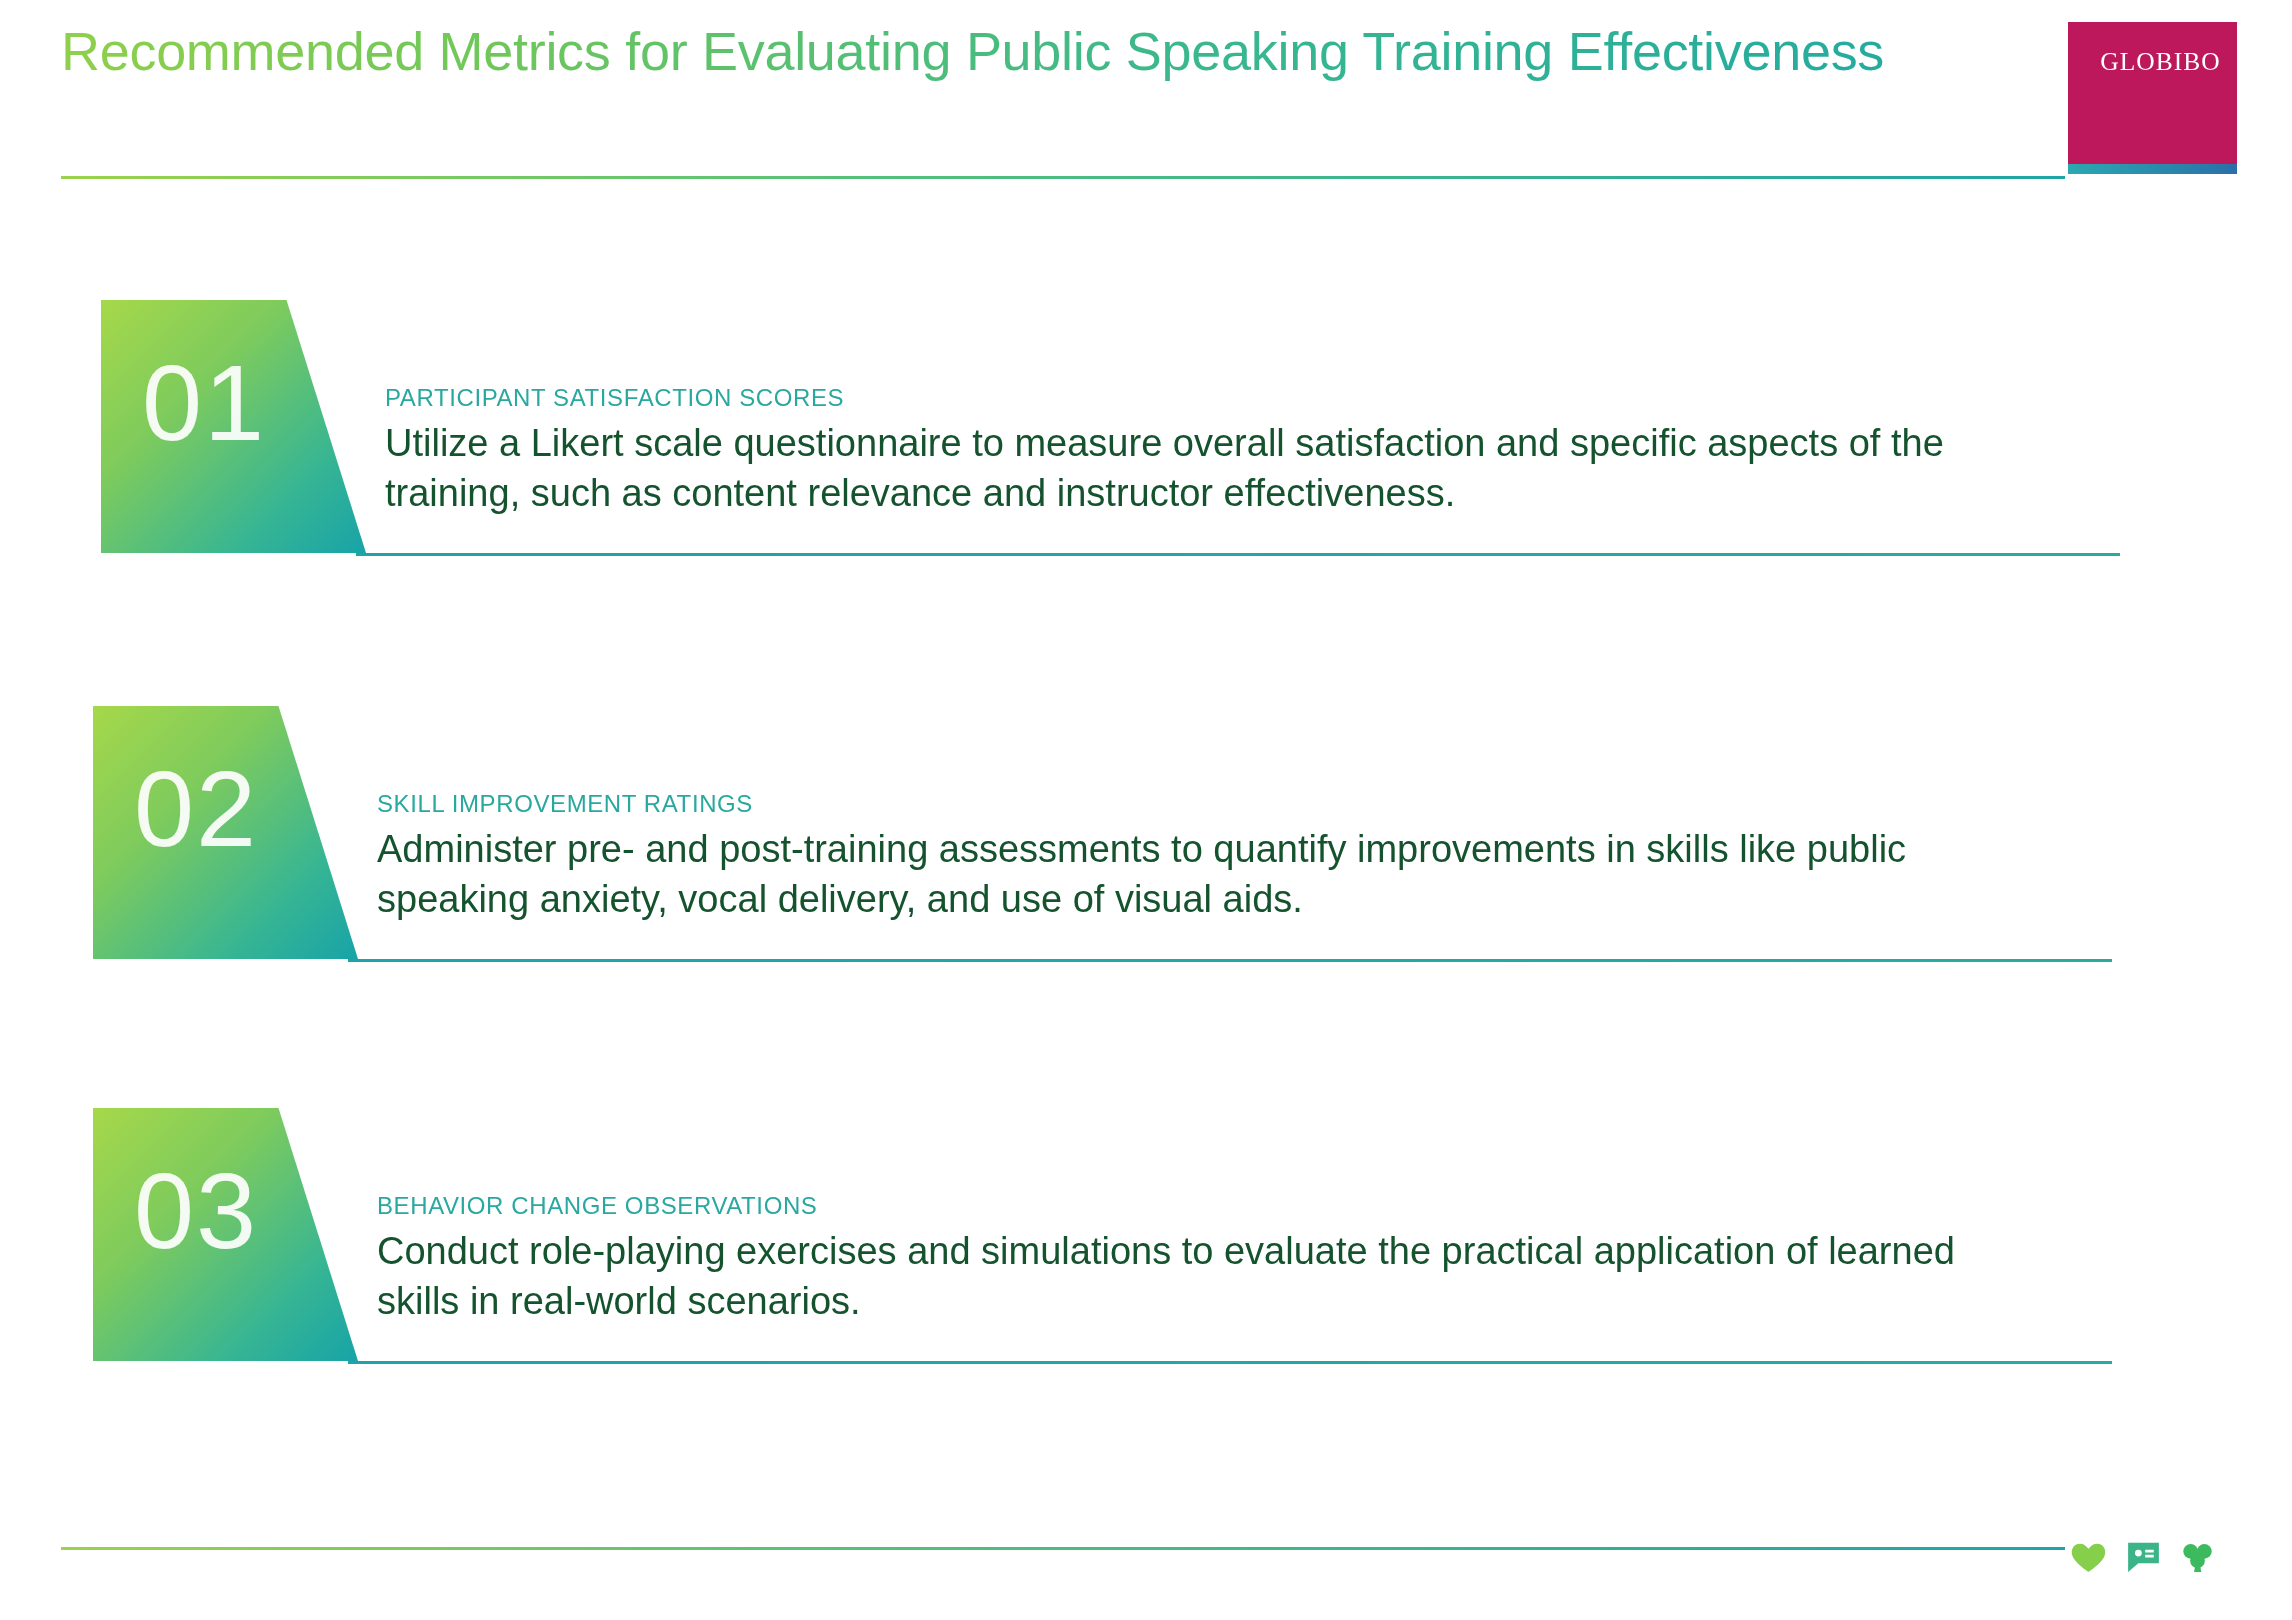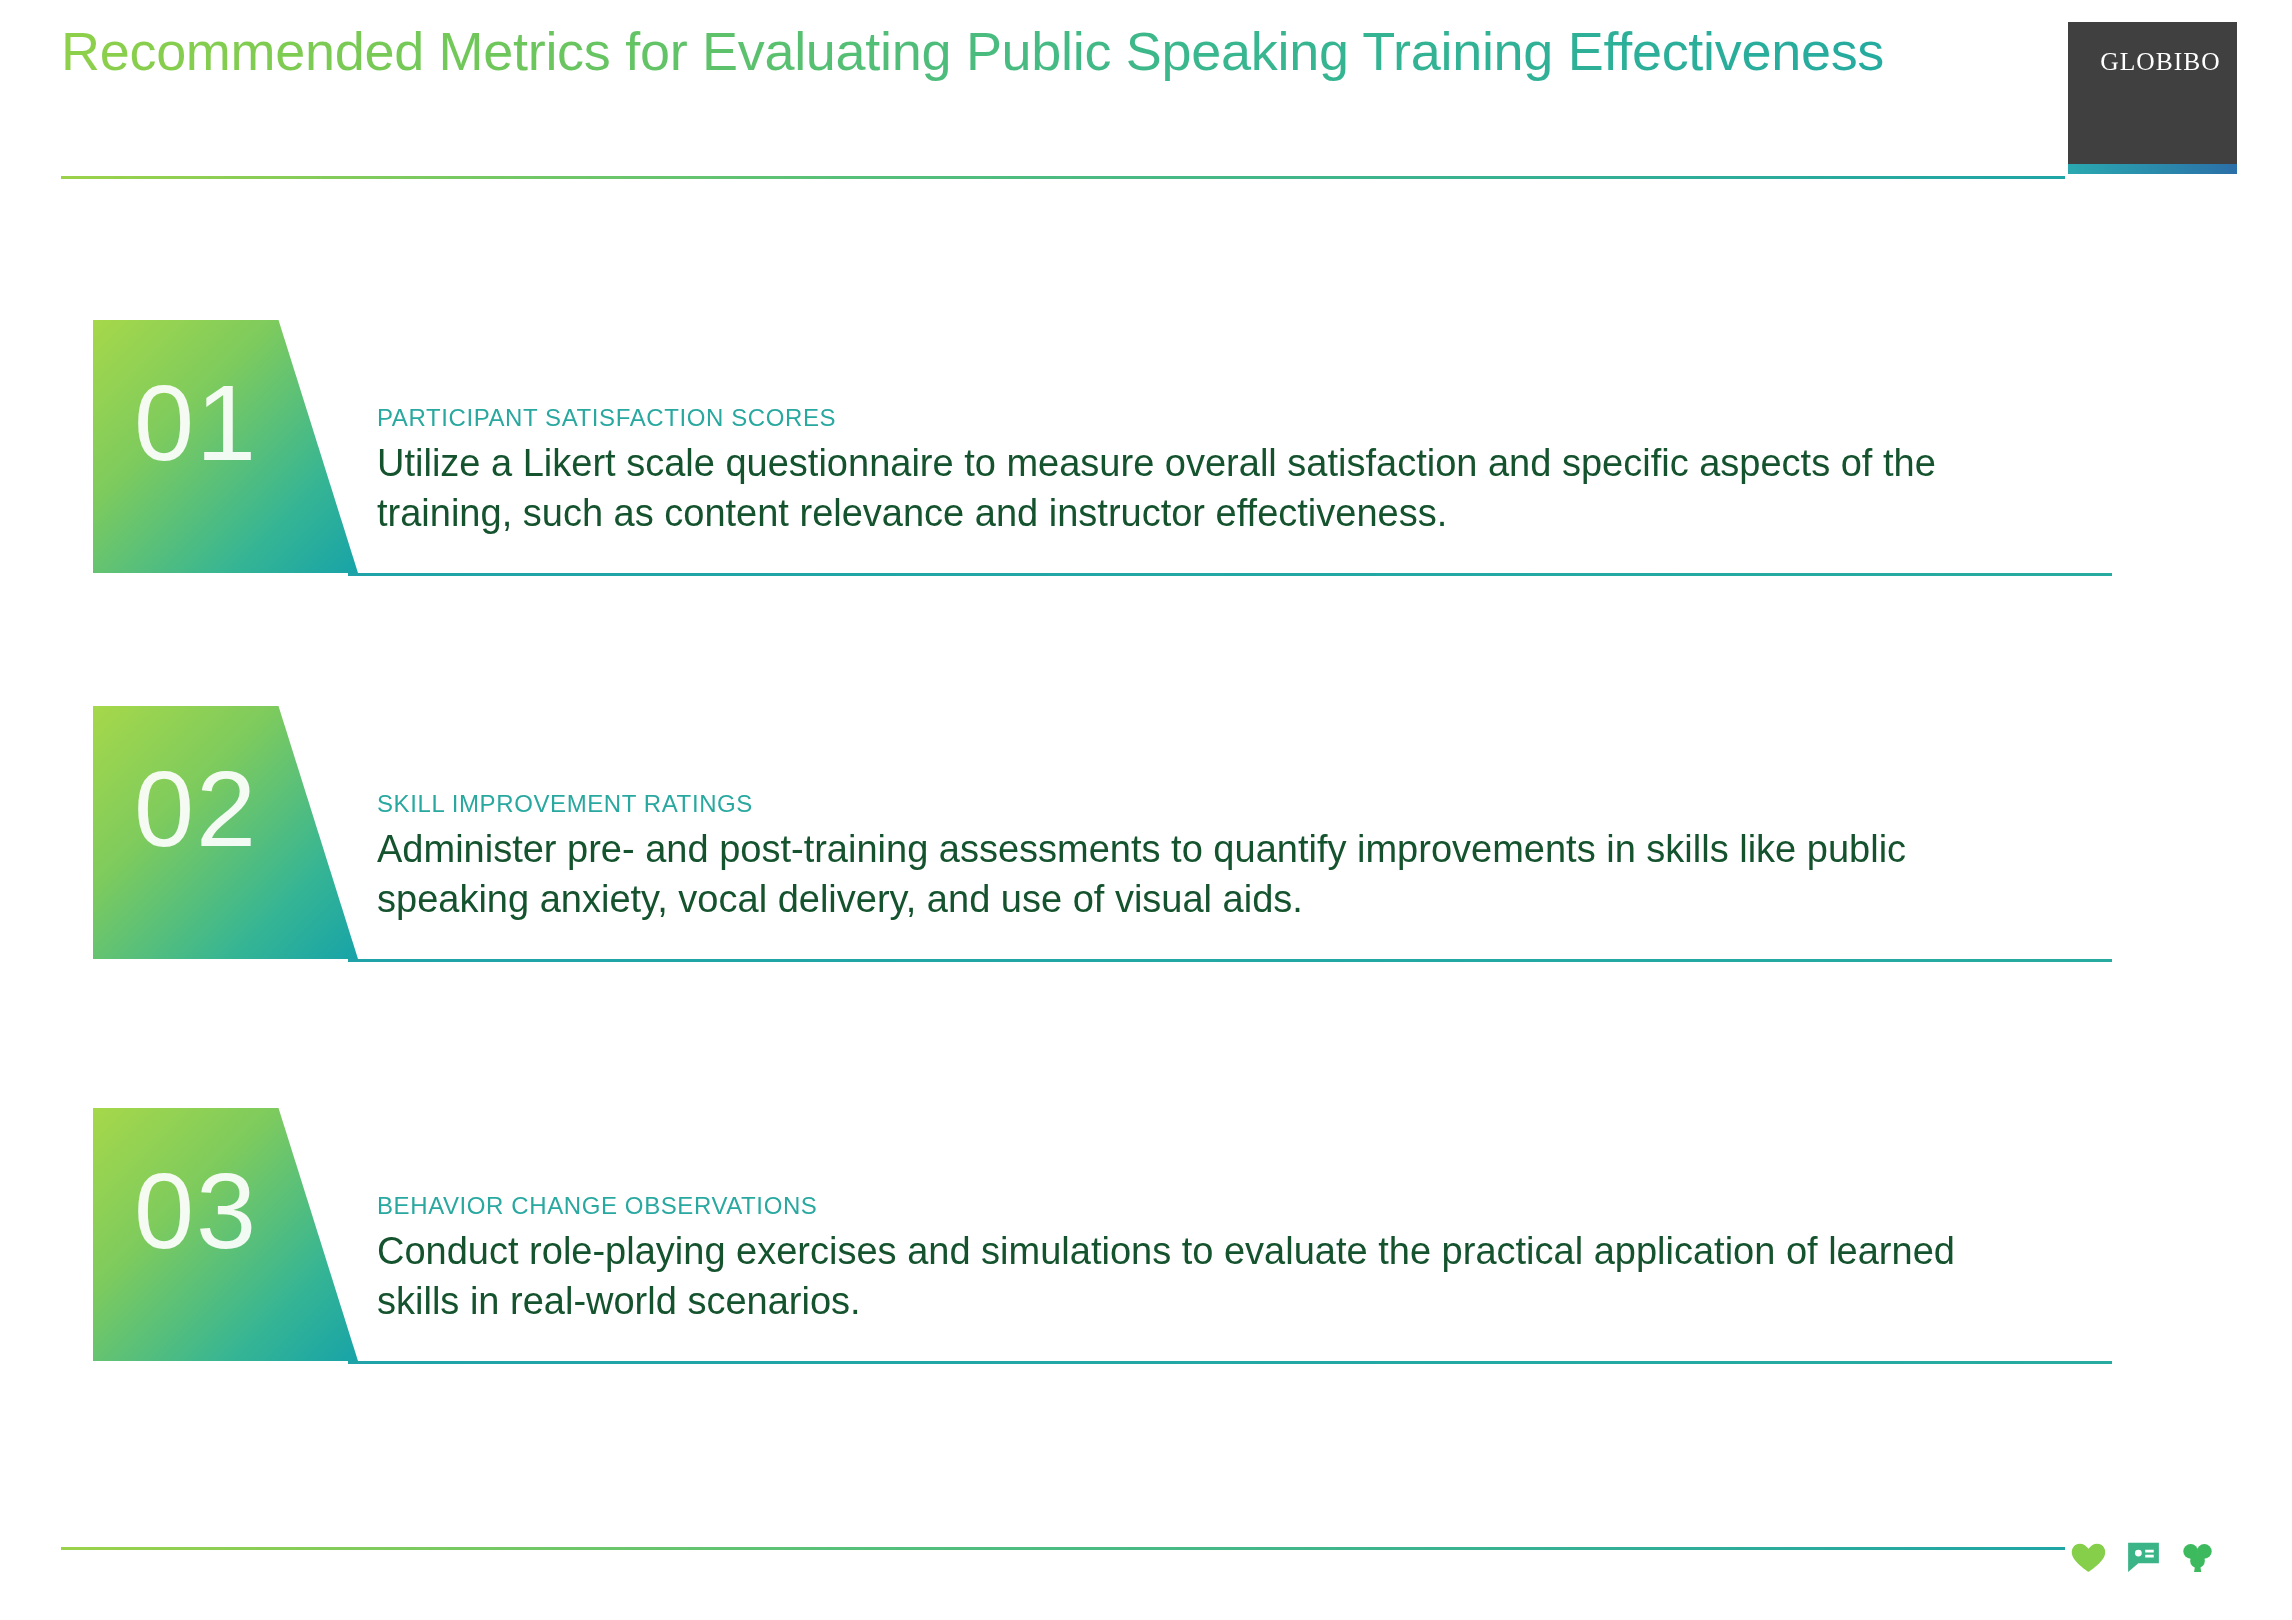--- a/index.html
+++ b/index.html
@@ -51,21 +51,21 @@
   .logo-box {
     position: absolute;
     left: 2068px;
     top: 21.6px;
     width: 169px;
     height: 152px;
   }
   .logo-panel {
     position: absolute;
     inset: 0 0 9.8px 0;
-    background: #404040;
+    background: #be185d;
     display: flex;
     align-items: flex-start;
     justify-content: center;
     padding-top: 25.5px;
     box-sizing: border-box;
     padding-left: 16px;
   }
   .logo-text {
     color: #ffffff;
     font-family: "Liberation Serif", serif;
@@ -81,21 +81,21 @@
     background: linear-gradient(90deg, #2aa9b0 0%, #2b6fa8 100%);
   }
 
   
   .item {
     position: absolute;
     left: 93px;
     width: 1960px;
     height: 265px;
   }
-  .item-0 { top: 320px; }
+  .item-0 { top: 300px; margin-left: 8px; }
   .item-1 { top: 706px; }
   .item-2 { top: 1108px; }
 
   .num-shape {
     position: absolute;
     left: 0;
     top: 0;
     width: 265px;
     height: 253px;
     background: linear-gradient(135deg, #a6d84a 0%, #7ecb5d 35%, #36b594 75%, #17a3a8 100%);

